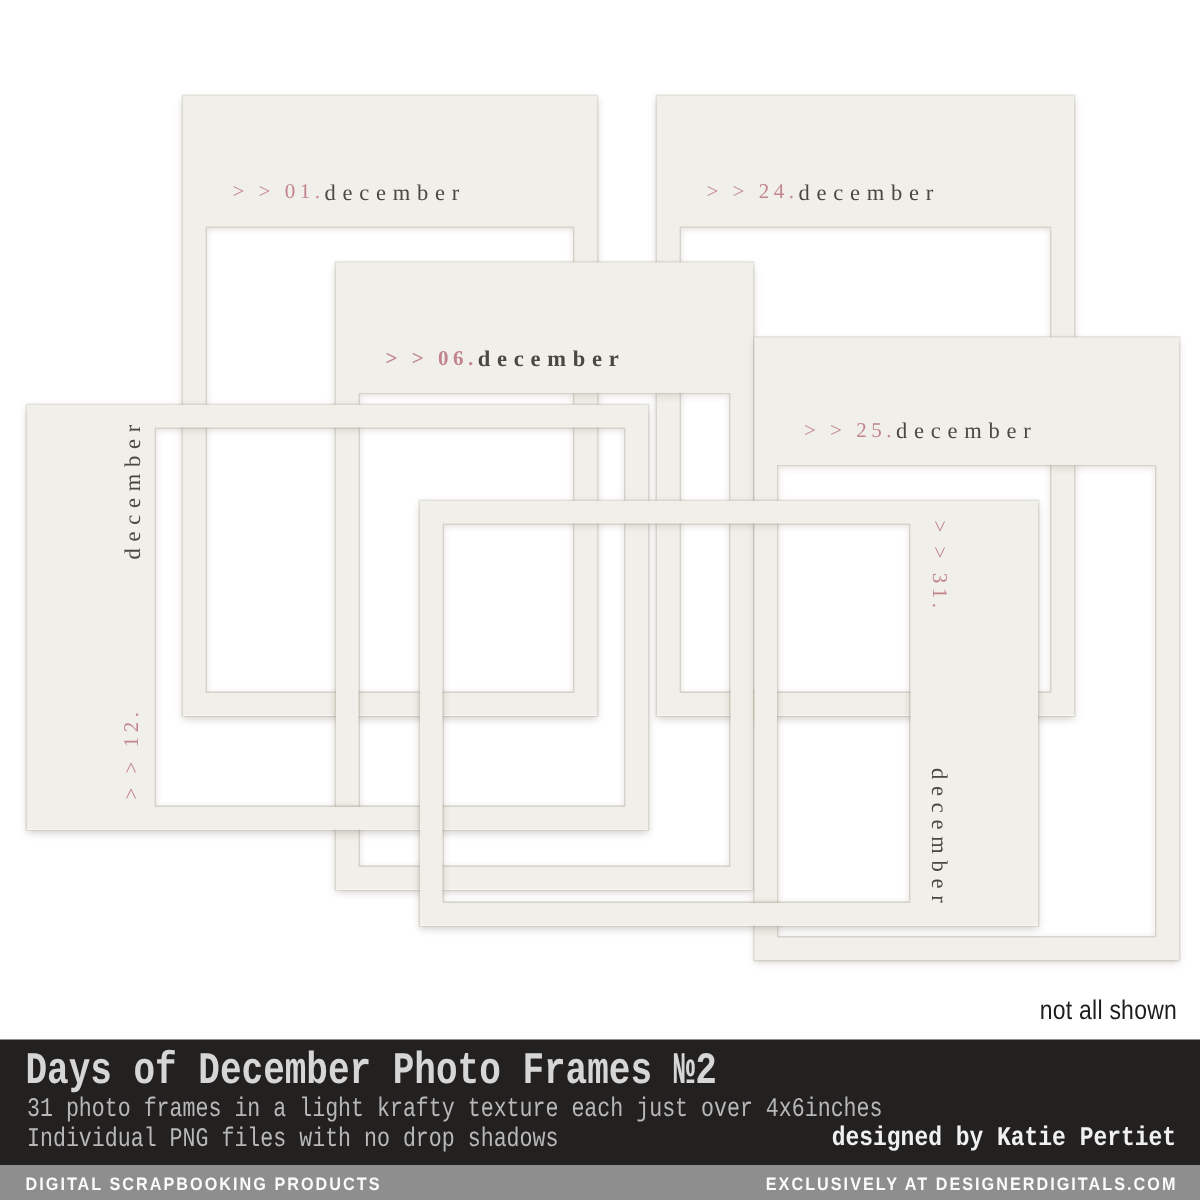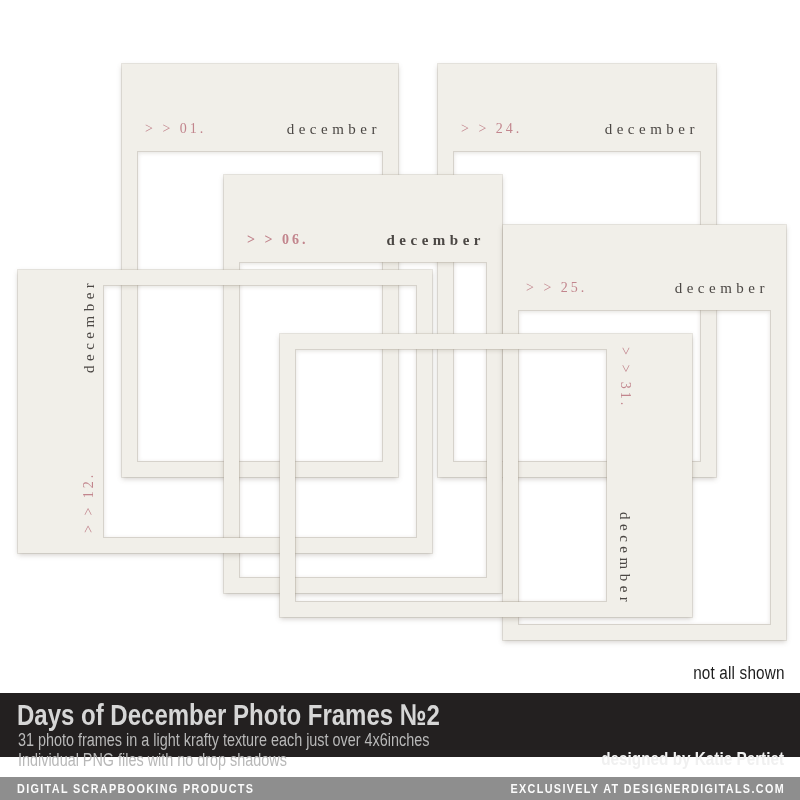--- a/index.html
+++ b/index.html
@@ -26,22 +26,22 @@
   
   .f01{left:122px;top:64px;width:246px;height:311px;border-width:87px 15px 15px 15px;z-index:2;}
   .f24{left:438px;top:64px;width:248px;height:311px;border-width:87px 15px 15px 15px;z-index:1;}
   .f06{left:224px;top:175px;width:248px;height:316px;border-width:87px 15px 15px 15px;z-index:3;font-weight:bold;}
   .f25{left:503px;top:225px;width:253px;height:315px;border-width:85px 15px 15px 15px;z-index:4;}
   .f12{left:18px;top:270px;width:314px;height:253px;border-width:15px 15px 15px 85px;z-index:5;}
   .f31{left:280px;top:334px;width:312px;height:253px;border-width:15px 85px 15px 15px;z-index:6;}
 
   
   .label-row{
-    position:absolute;left:8px;right:2px;top:-32px;height:20px;
-    display:flex;justify-content:space-between;align-items:flex-end;
+    position:absolute;left:18px;right:2px;top:-32px;height:20px;
+    display:flex;align-items:flex-end;
     font-family:"Liberation Serif", serif;line-height:20px;white-space:nowrap;
   }
   .num{color:#c2858d;font-size:14px;letter-spacing:3px;}
   .month{color:#4b4744;font-size:15px;letter-spacing:4.5px;}
 
   
   .vlabel{
     position:absolute;white-space:nowrap;line-height:20px;
     font-family:"Liberation Serif", serif;
   }
@@ -54,21 +54,21 @@
 
   
   .note{
     position:absolute;right:15px;top:662px;height:22px;line-height:22px;
     color:#1d1d1d;font-size:18px;font-weight:bold;
     transform:scaleX(.85);transform-origin:right center;letter-spacing:.2px;
     font-weight:normal;
   }
 
   
-  .footer-black{position:absolute;left:0;top:693px;width:800px;height:64px;background:#232020;}
+  .footer-black{position:absolute;left:0;top:693px;width:800px;height:84px;background:#232020;font-family:Liberation Mono, monospace;}
   .footer-title{
     position:absolute;left:17px;top:5px;color:#d6d6d6;
     font-size:30px;font-weight:bold;letter-spacing:0;
     transform:scaleX(.80);transform-origin:left top;white-space:nowrap;
   }
   .footer-sub1{
     position:absolute;left:18px;top:37px;color:#b8b8b8;font-size:18px;
     transform:scaleX(.80);transform-origin:left top;white-space:nowrap;
   }
   .footer-sub2{

